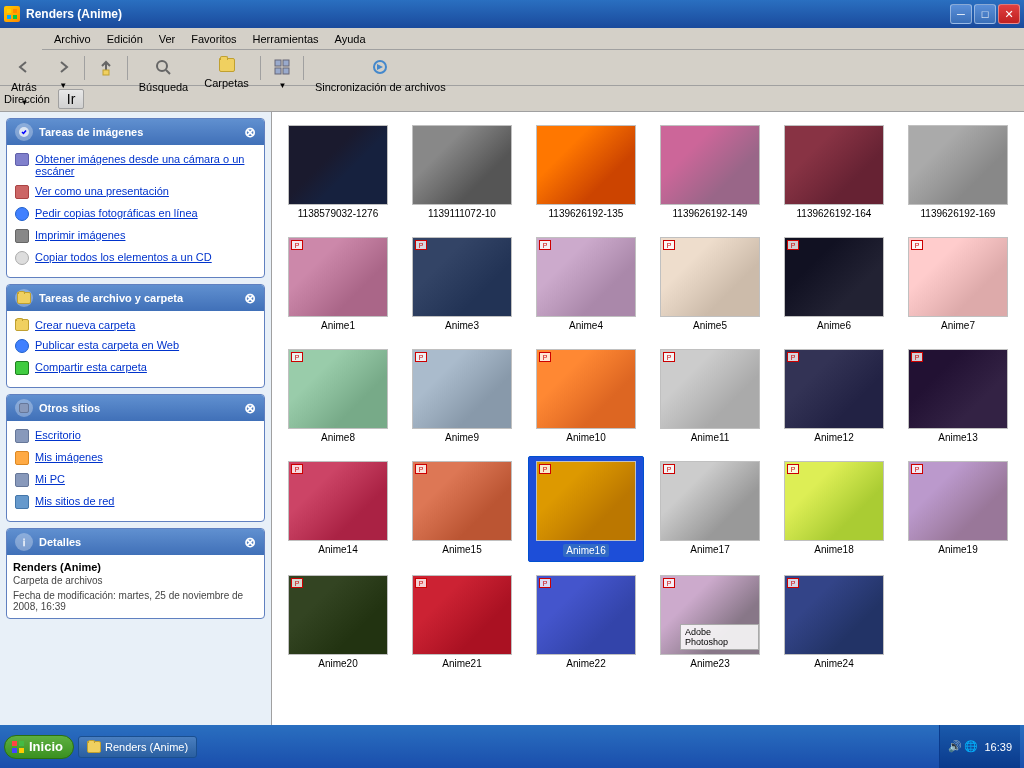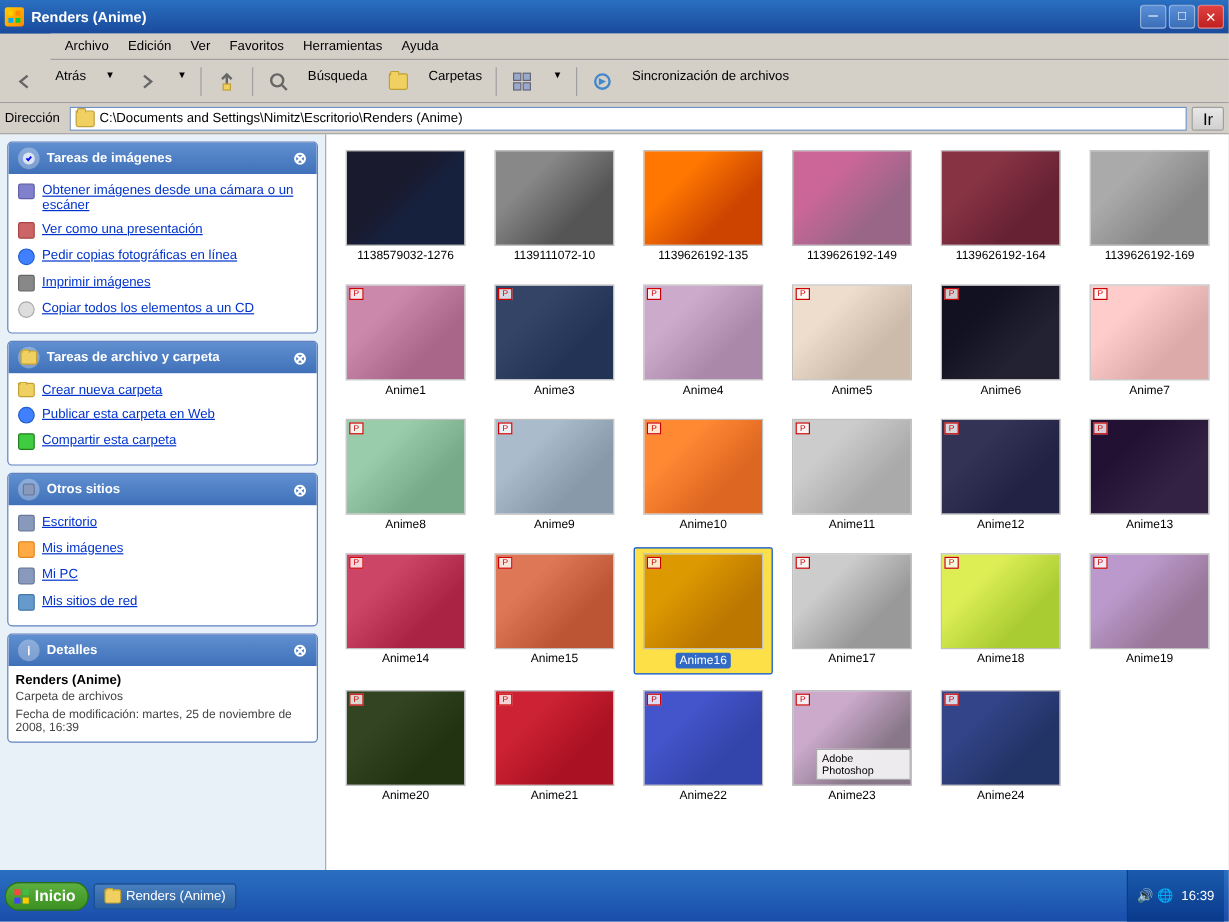--- a/index.html
+++ b/index.html
@@ -60,28 +60,29 @@
     .toolbar {
       background: #d4d0c8;
       height: 36px;
       display: flex;
       align-items: center;
       padding: 2px 4px;
       gap: 2px;
       border-bottom: 1px solid #a0a0a0;
     }
     .toolbar-btn {
-      display: flex; gap: 15px;
+      display: flex; align-items: center; gap: 5px;
       padding: 3px 6px;
       border: 1px solid transparent;
       border-radius: 2px;
       cursor: pointer;
       font-size: 11px;
       background: transparent;
       height: 28px;
+      flex-direction: column;
     }
     .toolbar-btn-icon {
       width: 20px; height: 20px;
       display: flex; align-items: center; justify-content: center;
     }
     .toolbar-separator { width: 1px; height: 24px; background: #a0a0a0; margin: 0 2px; }
     .toolbar-arrow { font-size: 8px; margin-left: 1px; }
 
     
     .addressbar {
@@ -205,21 +206,21 @@
     }
     .file-item {
       display: flex;
       flex-direction: column;
       align-items: center;
       padding: 4px;
       cursor: pointer;
       border: 1px solid transparent;
       border-radius: 2px;
     }
-    .file-item.selected { background: #fde047; border-color: #0050d0; }
+    .file-item.selected { background: #1d4ed8; border-color: #0050d0; }
     .file-thumb {
       width: 100px; height: 80px;
       background: #dde;
       border: 1px solid #c0c0c0;
       display: flex; align-items: center; justify-content: center;
       overflow: hidden;
       position: relative;
     }
     .file-label {
       font-size: 10px;
@@ -453,24 +454,20 @@
         <circle cx="9" cy="9" r="6" fill="none" stroke="#4488cc" stroke-width="2"></circle>
         <path d="M6 6 L12 9 L6 12 Z" fill="#4488cc"></path>
       </svg>
     </div>
     <span>Sincronización de archivos</span>
   </div>
 </div>
 
 <div class="addressbar">
   <span class="addressbar-label">Dirección</span>
-  <div class="address-box">
-    <div class="address-folder-icon"></div>
-    <span>C:\Documents and Settings\Nimitz\Escritorio\Renders (Anime)</span>
-  </div>
   <button class="address-go-btn">Ir</button>
 </div>
 
 <div class="main-layout">
 
   <div class="left-panel">
 
     <div class="panel-section">
       <div class="panel-header">
         <div class="panel-header-left">

